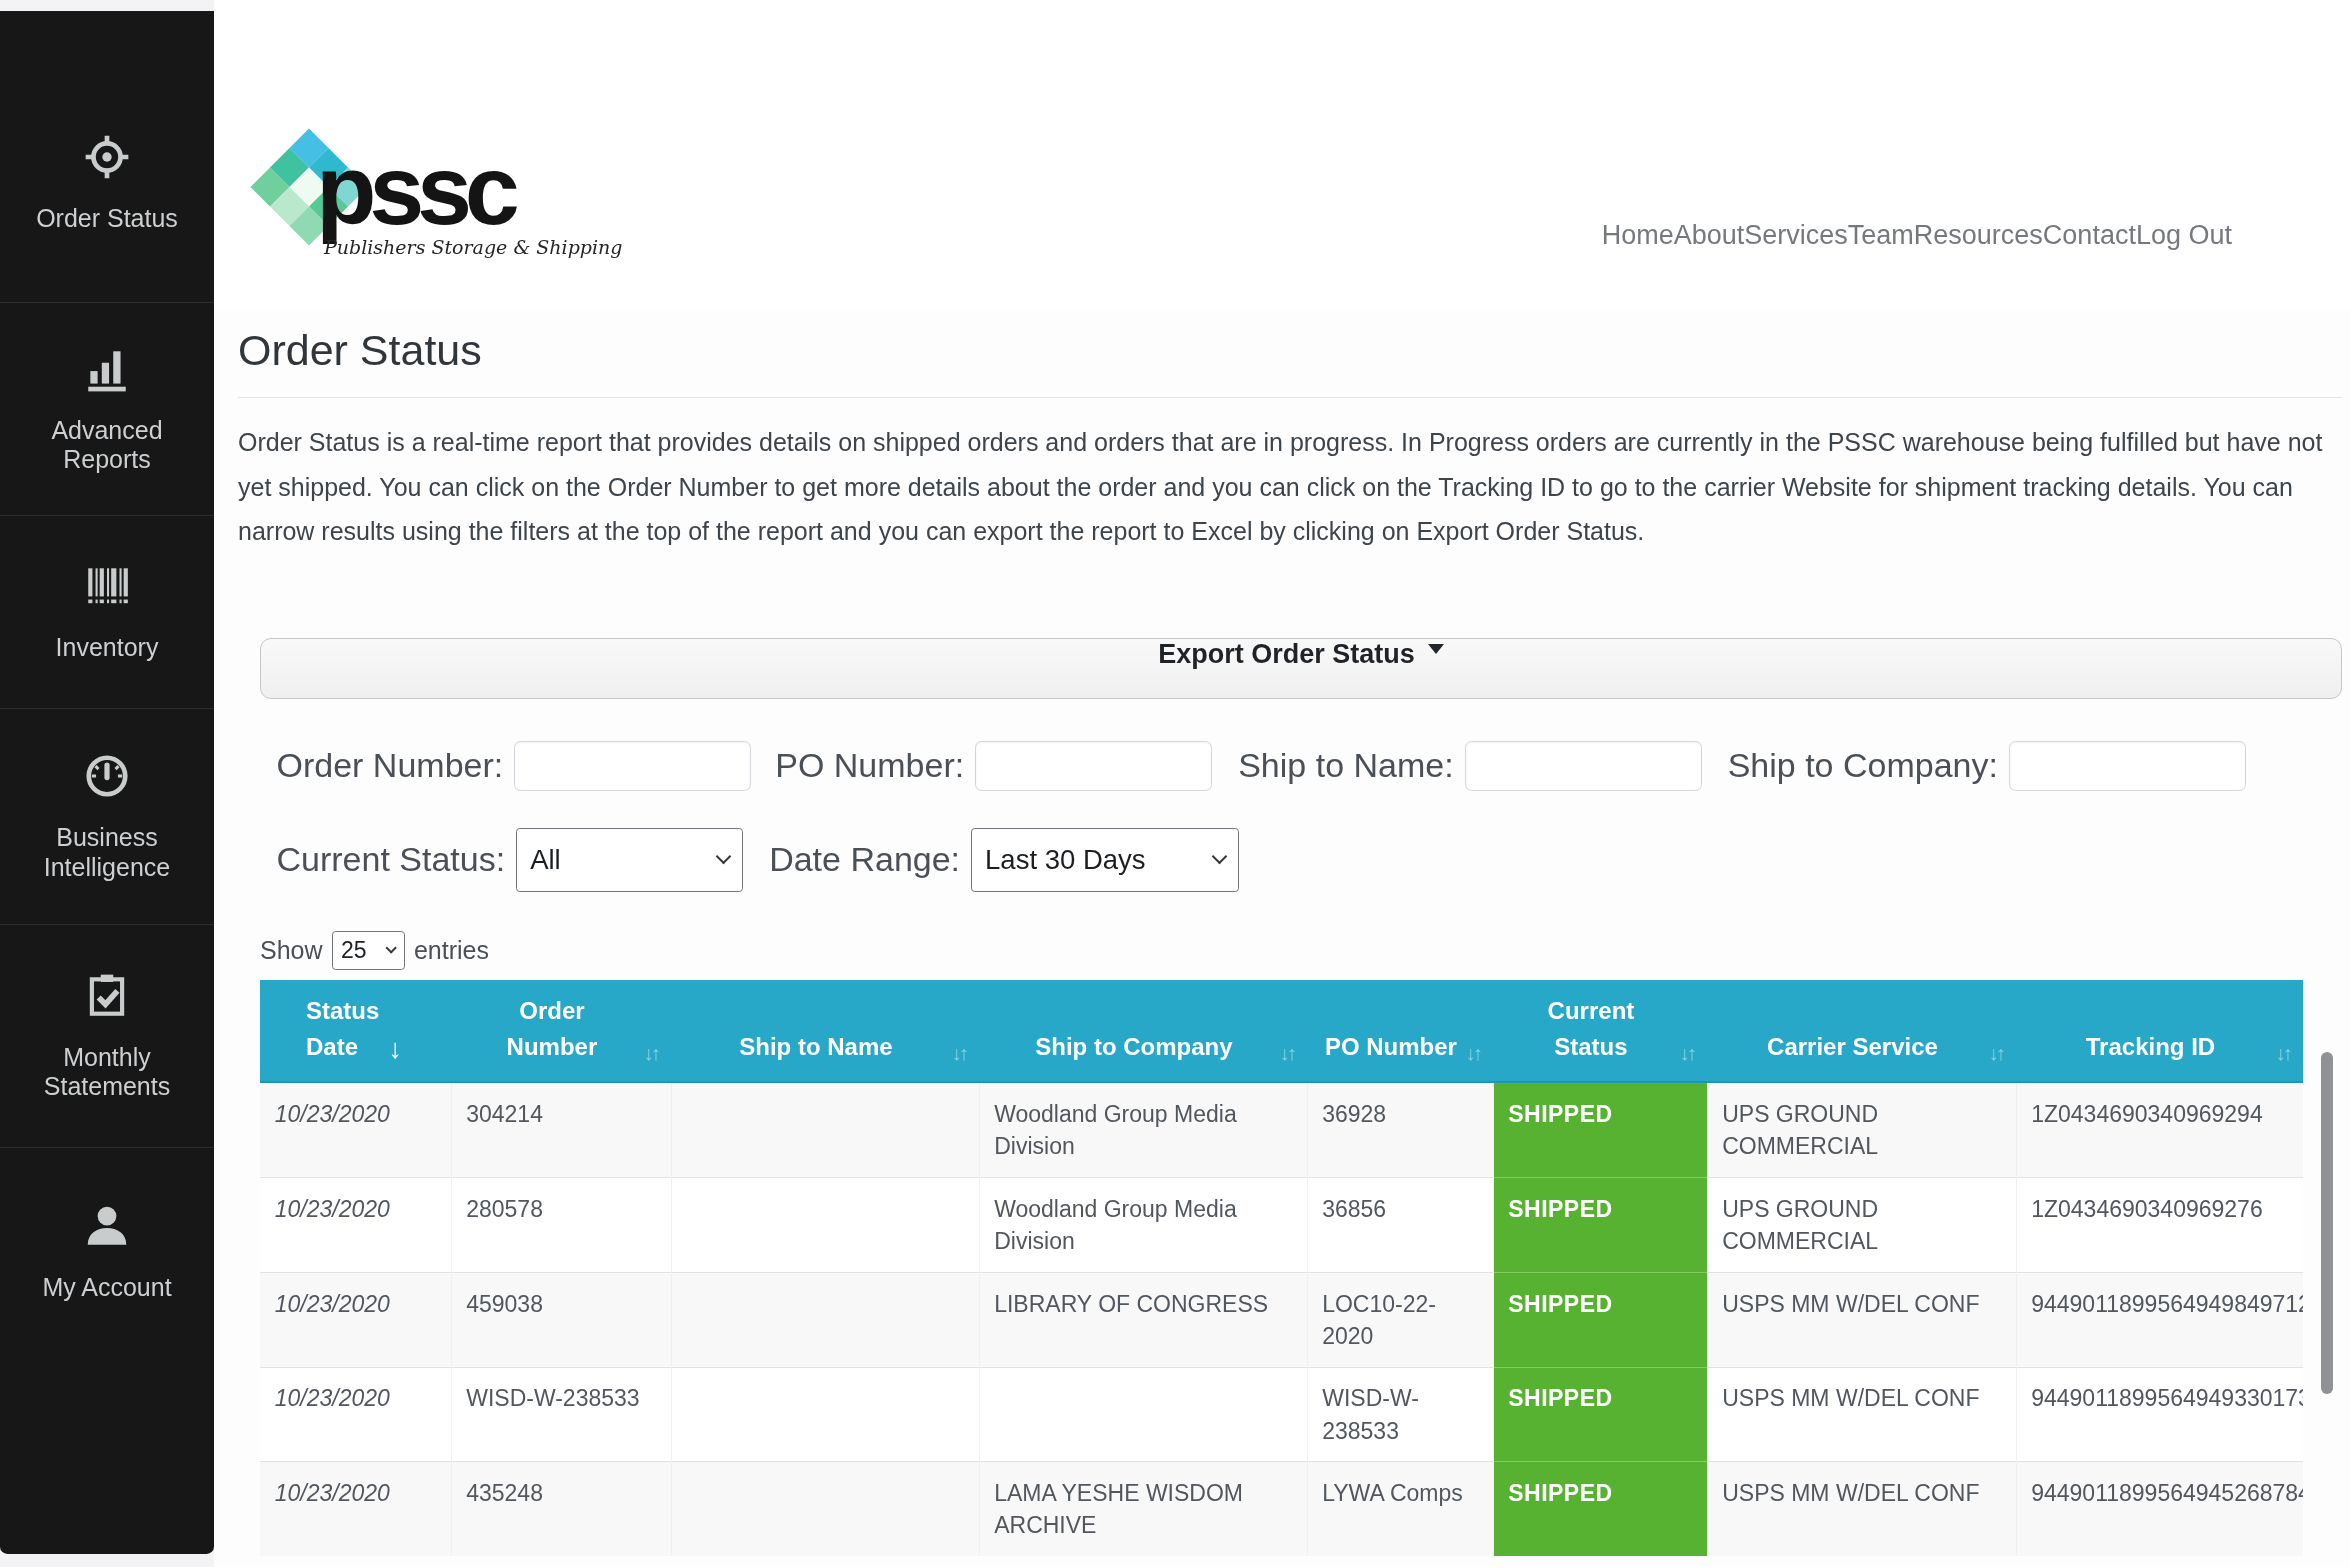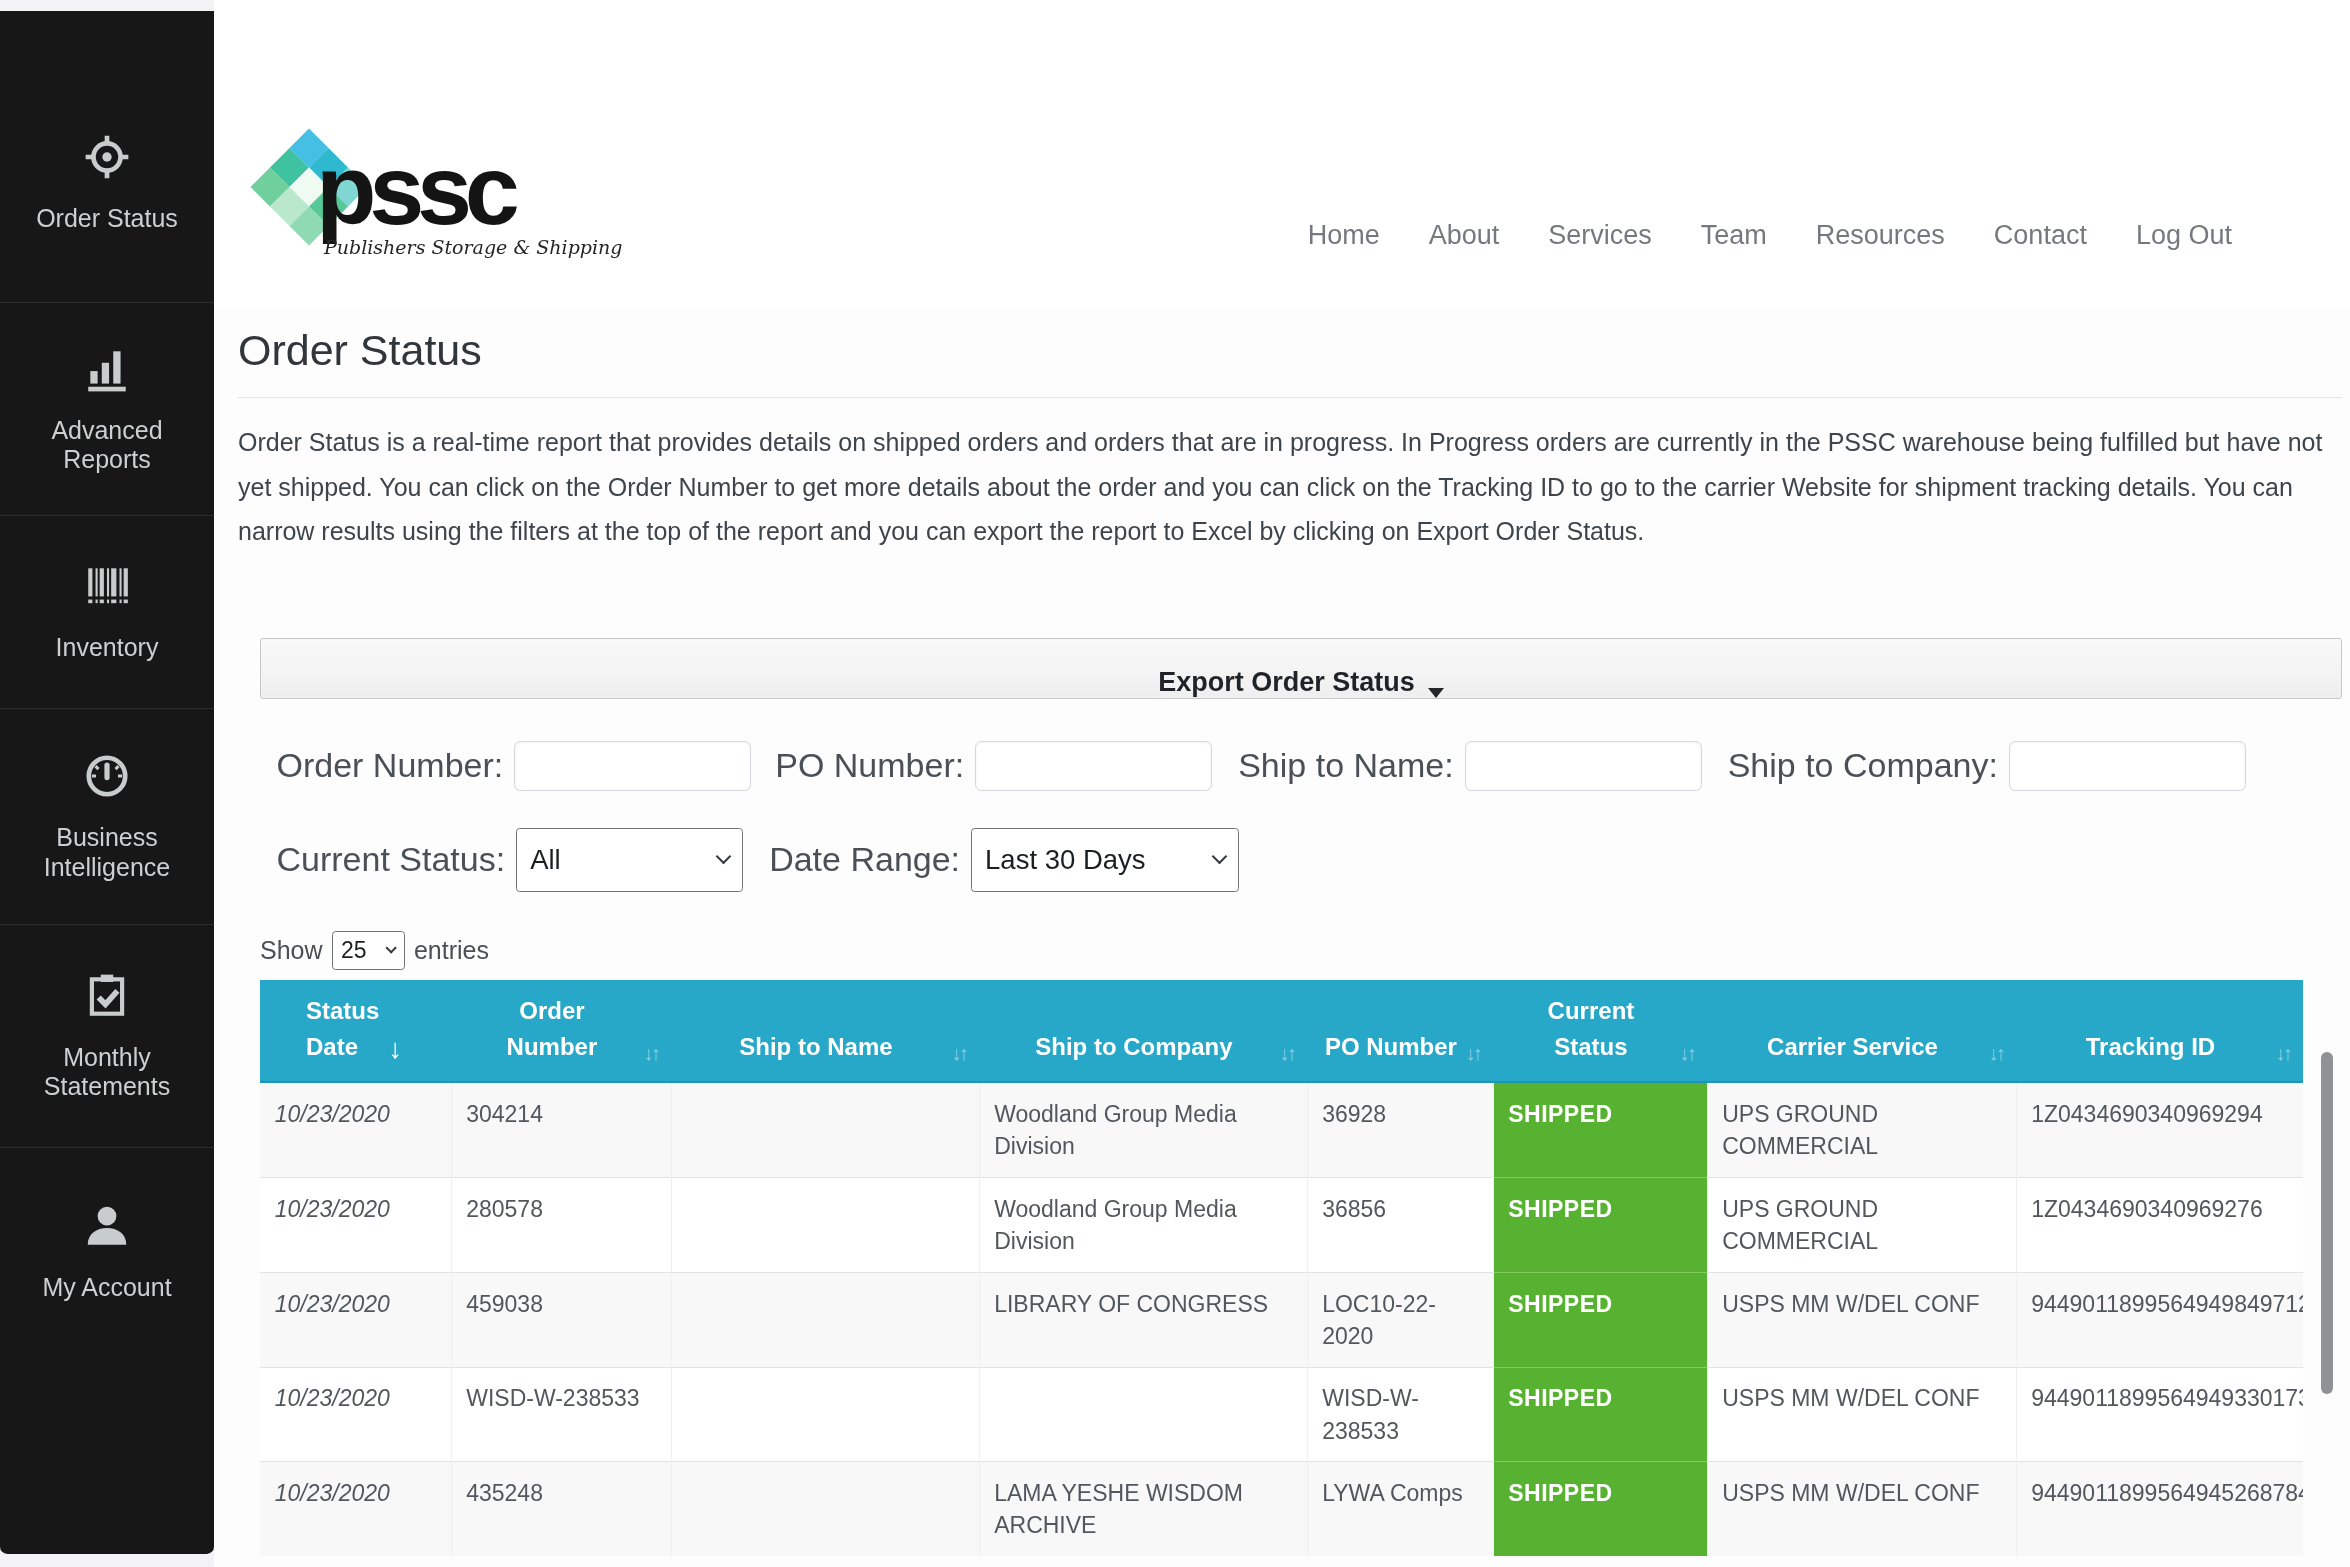--- a/index.html
+++ b/index.html
@@ -39,37 +39,37 @@
   .logo-text {
     position:absolute; left:76px; top:11px; font-size:99px; font-weight:800;
     letter-spacing:-7.3px; color:#141414; line-height:1;
   }
   .logo-tagline {
     position:absolute; left:84px; top:107px; font-size:19px; font-style:italic;
     font-family:"DejaVu Serif","Liberation Serif",serif; color:#252525; white-space:nowrap;
   }
 
   .top-nav {
-    position:absolute; right:119px; top:220px; display:flex; gap:49px;
+    position:absolute; right:119px; top:220px; display:flex; 
     font-size:27px; color:#75797e;
   }
   .nav-link { cursor:pointer; white-space:nowrap; }
 
   .main { padding:18.4px 9.2px 0 24px; }
   .page-title { font-size:43px; font-weight:400; color:#31363b; margin-bottom:22px; }
   .title-rule { border:none; border-top:0.9px solid #e5e5e7; margin-bottom:22px; }
   .page-desc { font-size:25px; line-height:1.78; color:#3d444a; }
 
   .report { margin-left:22px; margin-top:0; position:relative; }
 
   .export-bar {
     margin-top:84px; height:61px; width:2082px;
     background:linear-gradient(#f9f9f9,#efefef);
-    border:0.9px solid #c7c7c7; border-radius:3px;
-    display:flex; align-items:flex-end; justify-content:center;
+    border:0.9px solid #c7c7c7; border-radius:11px;
+    display:flex; align-items:flex-start; justify-content:center;
     font-size:27px; font-weight:700; color:#1f2327; cursor:pointer;
   }
   .caret-down {
     width:0; height:0; margin-left:13px; margin-top:5.5px;
     border-left:8.3px solid transparent; border-right:8.3px solid transparent;
     border-top:10px solid #23262a;
   }
 
   .filter-row1 { display:flex; align-items:center; margin-top:42px; padding-left:16.5px; }
   .filter-row2 { display:flex; align-items:center; margin-top:37px; padding-left:16.5px; }

